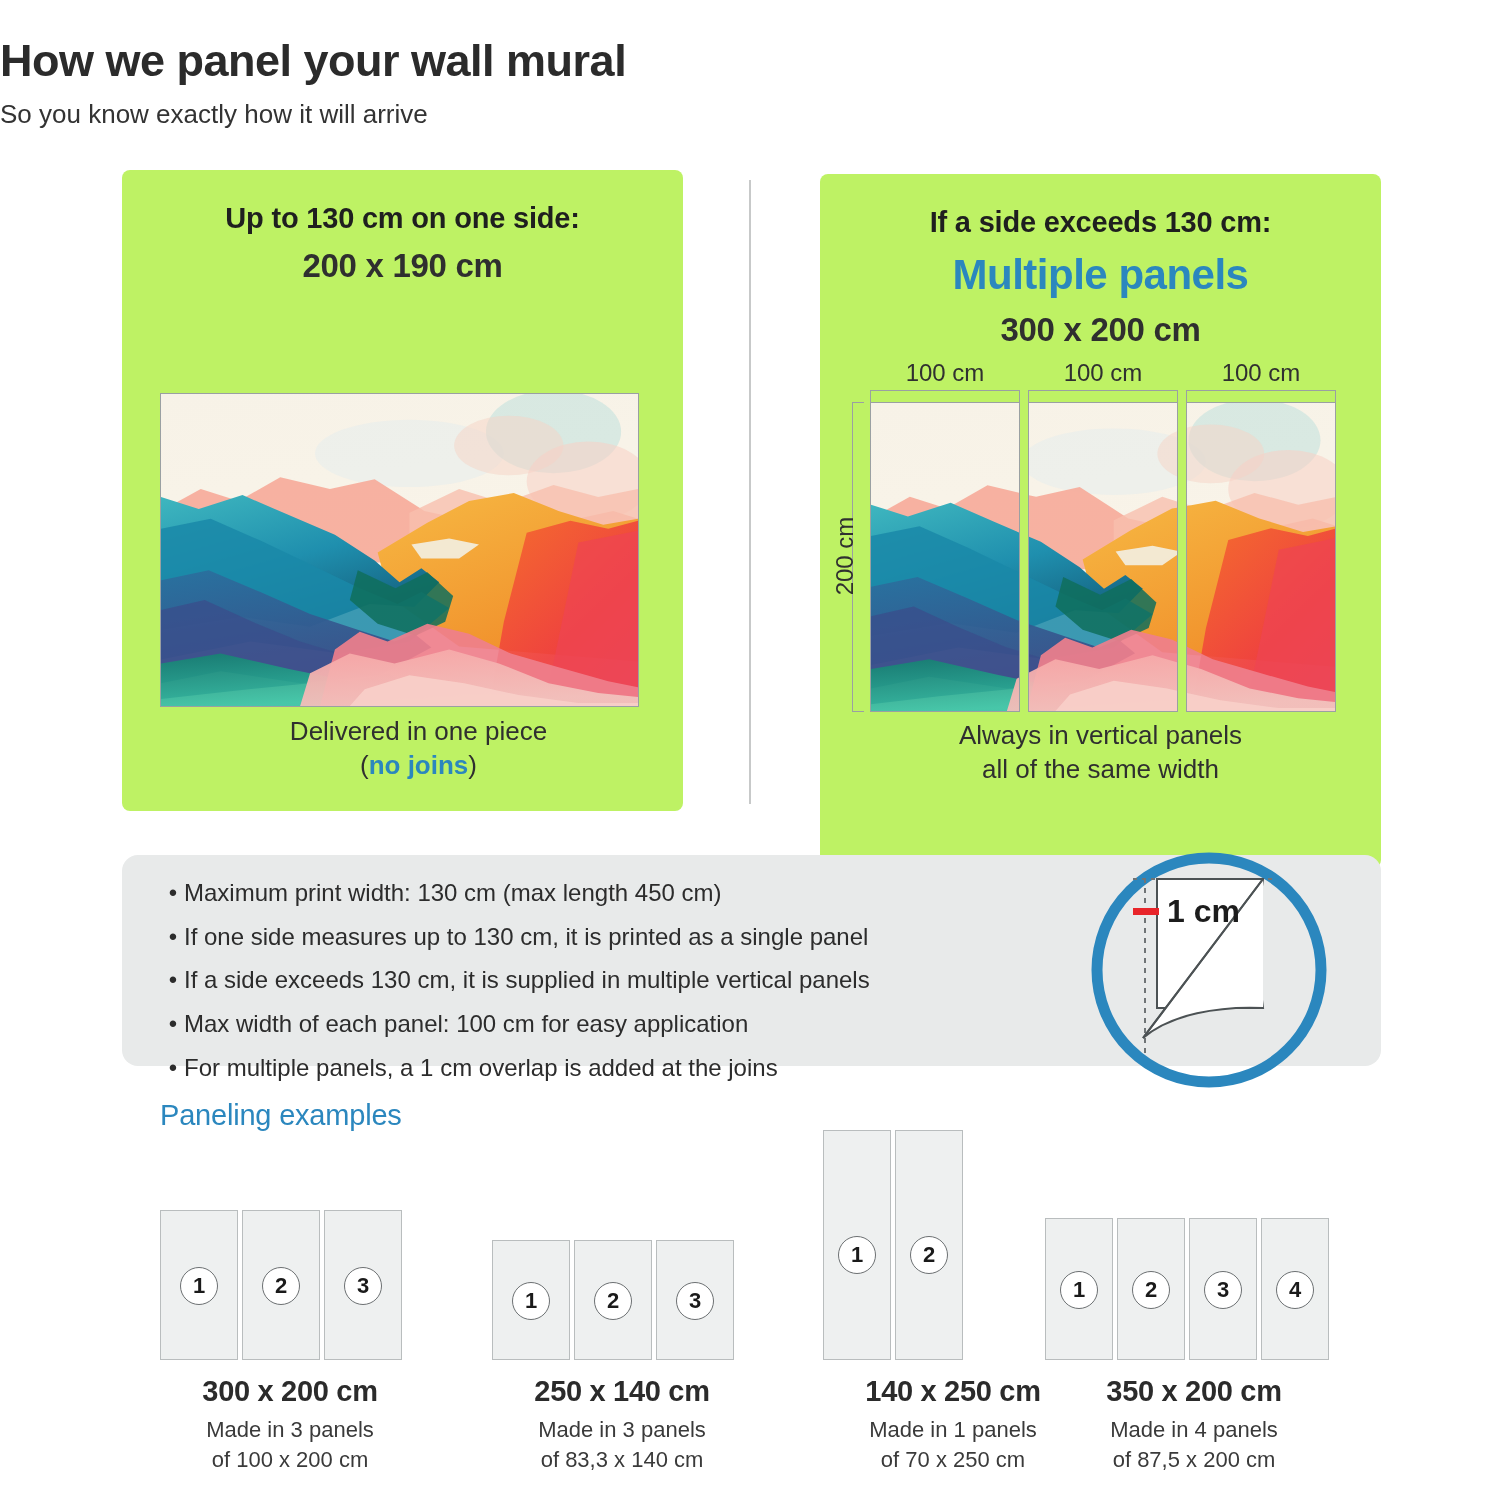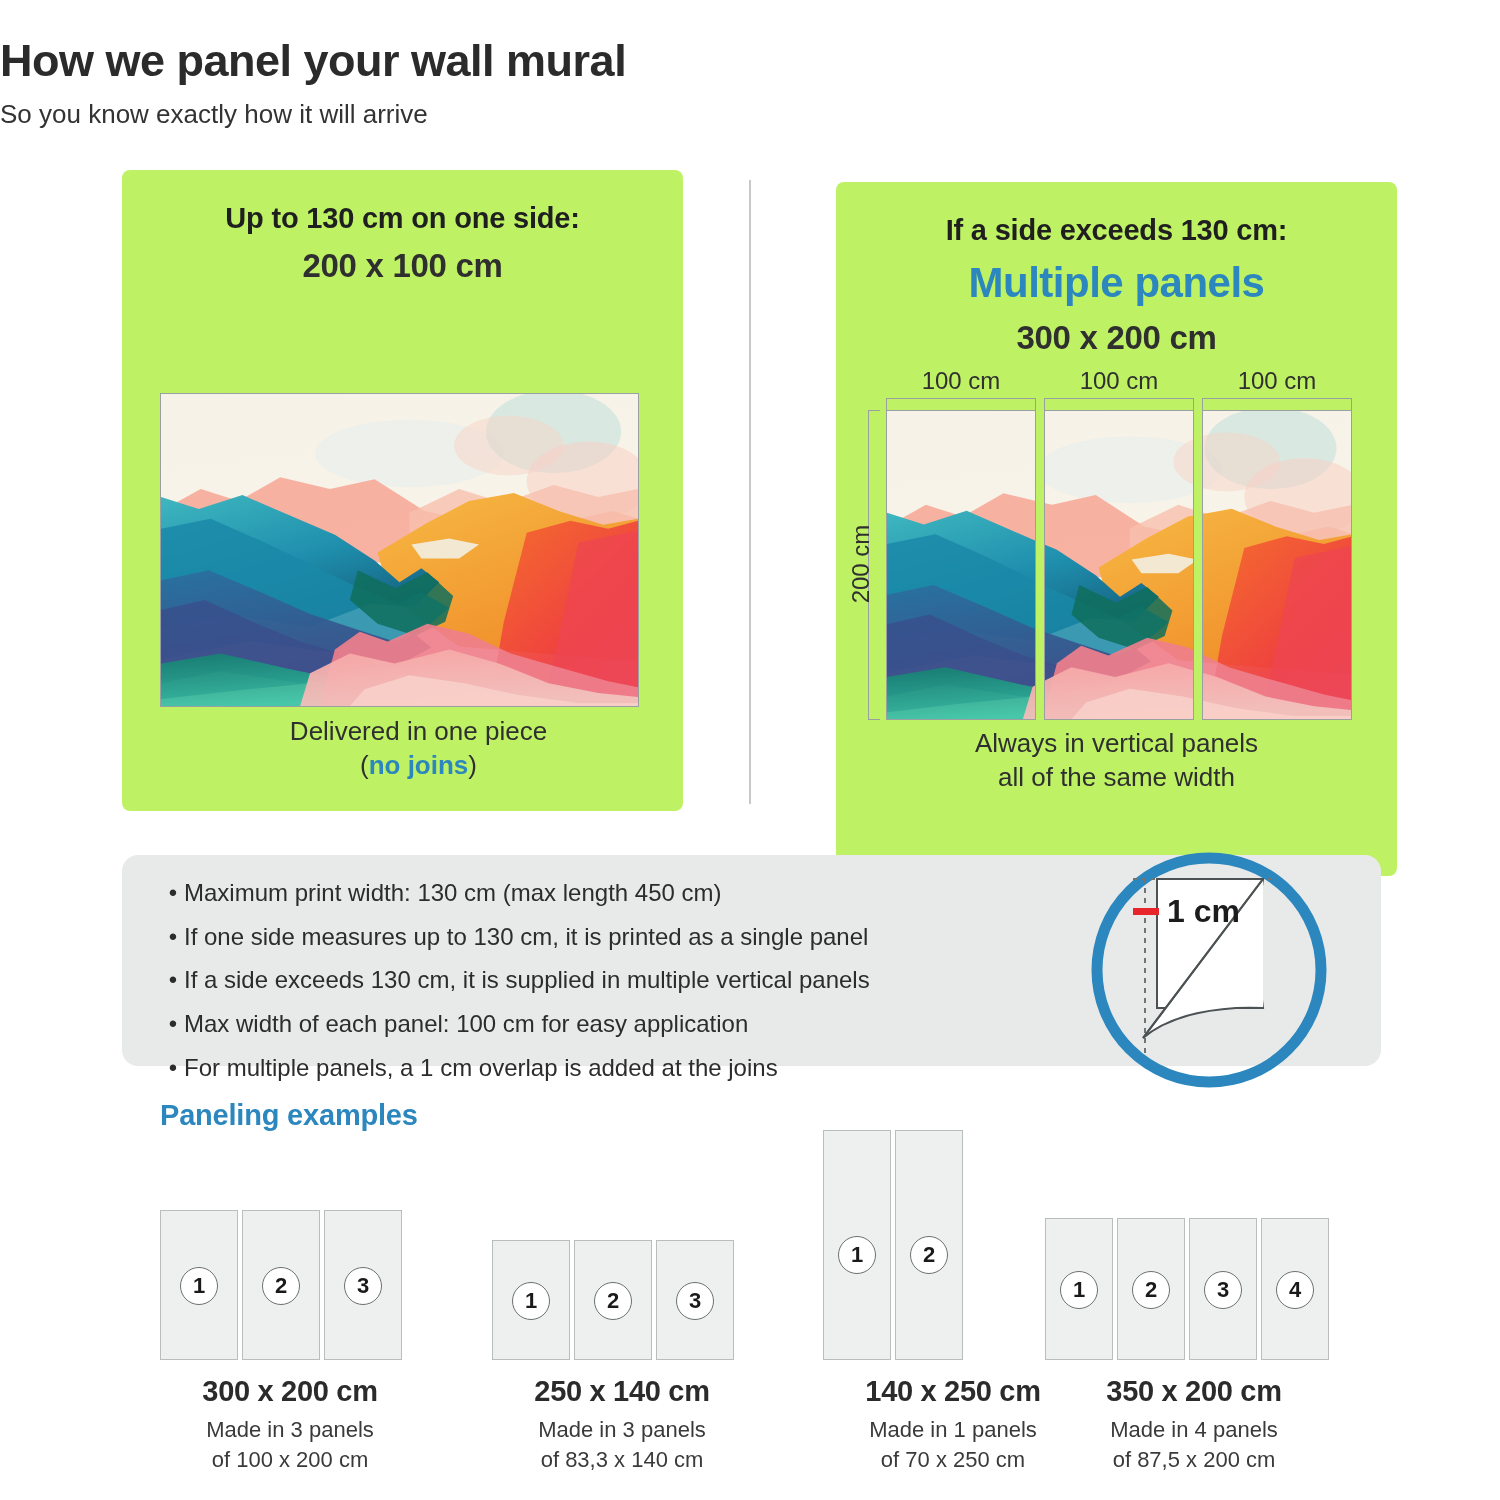--- a/index.html
+++ b/index.html
@@ -20,21 +20,21 @@
   }
   .hdr-sub { font-size: 26px; color: #333333; margin-top: 13px; }
 
   
   .card {
     position: absolute;
     background: #bef264;
     border-radius: 8px;
   }
   .card-left  { left: 122px; top: 170px; width: 561px; height: 641px; }
-  .card-right { left: 820px; top: 182px; width: 561px; height: 694px; margin-left: 16px; }
+  .card-right { left: 820px; top: 174px; width: 561px; height: 694px; }
 
   .divider {
     position: absolute; left: 749px; top: 180px;
     width: 2px; height: 624px; background: #c7c9c9;
   }
 
   .card-h1 { text-align:center; font-size: 29px; font-weight: bold; color:#1f1f1f;
              margin-top: 32px; letter-spacing:-0.2px; }
   .card-h2 { text-align:center; font-size: 42px; font-weight: bold; color:#2b87be;
              margin-top: 12px; letter-spacing:-0.5px; }
@@ -81,21 +81,21 @@
   .bullet-row { display:flex; align-items:flex-start; font-size:24px; color:#2c2c2c;
                 line-height:1.32; margin-bottom: 12px; }
   .bullet-dot { width:22px; flex:0 0 22px; text-align:center; font-size:24px; line-height:1.32; }
 
   
   .circle-detail { position:absolute; left:1085px; top:846px; width:248px; height:248px; }
   .circle-detail svg { display:block; width:100%; height:100%; }
 
   
   .pe-title { position:absolute; left:160px; top:1099px; font-size:29px;
-              font-weight:bold; color:#2b87be; letter-spacing:-0.2px; }
+              font-weight:normal; color:#2b87be; letter-spacing:-0.2px; }
 
   .example { position:absolute; }
   .ex-panels { position:absolute; display:flex; }
   .ex-panel { position:relative; background:#eef0f0; border:1px solid #b9bdbe;
               margin-right:4px; display:flex; align-items:flex-start; justify-content:center; }
   .ex-panel:last-child { margin-right:0; }
   .ex-badge {
     width:38px; height:38px; border-radius:50%; background:#ffffff;
     border:1px solid #6c7072; display:flex; align-items:center; justify-content:center;
     font-size:22px; font-weight:bold; color:#1a1a1a;
@@ -110,21 +110,21 @@
 
 <div class="page">
 
   <div class="hdr">
     <div class="hdr-title">How we panel your wall mural</div>
     <div class="hdr-sub">So you know exactly how it will arrive</div>
   </div>
 
   <div class="card card-left">
     <div class="card-h1">Up to 130 cm on one side:</div>
-    <div class="card-h3">200 x 100 cm</div>
+    <div class="card-h3">200 x 190 cm</div>
 
     <div class="mural mural-single">
       <svg viewBox="0 0 480 315" preserveAspectRatio="none">
         <defs>
           <linearGradient id="sky" x1="0" y1="0" x2="0.2" y2="1">
             <stop offset="0%" stop-color="#f7f2e7"></stop>
             <stop offset="100%" stop-color="#faf5ea"></stop>
           </linearGradient>
           <linearGradient id="tealg" x1="0" y1="0" x2="0.6" y2="1">
             <stop offset="0%" stop-color="#3fb7bf"></stop>

